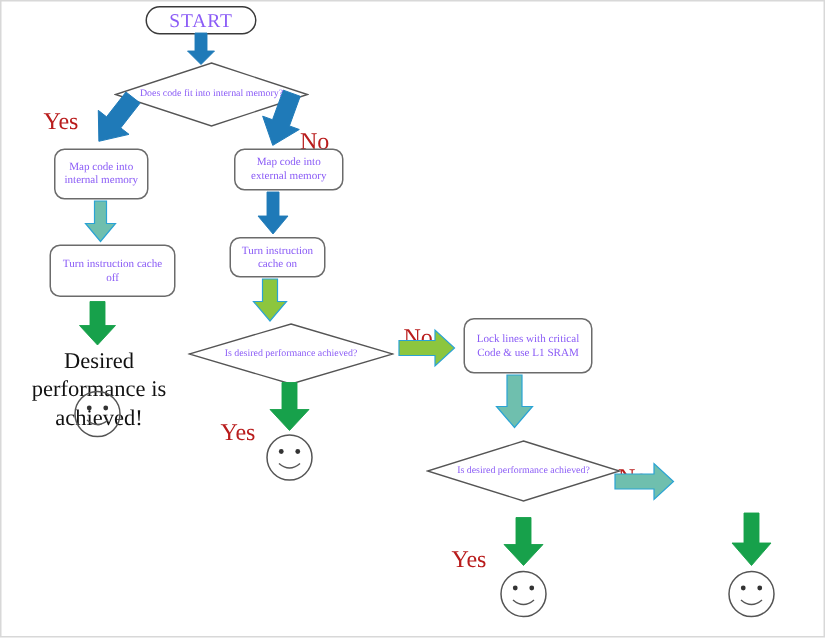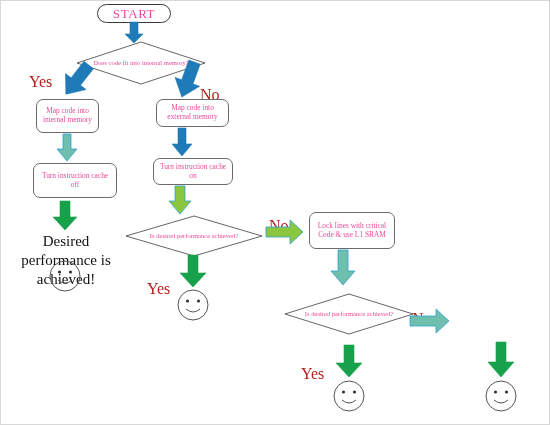--- a/index.html
+++ b/index.html
@@ -14,21 +14,21 @@
     position:absolute;left:0;top:0;width:550px;height:425px;
     border:1px solid #d8d8d8;
     box-sizing:border-box;
     background:#ffffff;
   }
   .node{
     position:absolute;
     box-sizing:border-box;
     display:flex;align-items:center;justify-content:center;
     text-align:center;
-    color:#ec4899;
+    color:#8b5cf6;
     line-height:1.18;
   }
   .rbox{
     border:1px solid #6b6b6b;
     border-radius:7px;
     background:#ffffff;
     font-size:7.4px;
   }
   .terminator{
     border:1.3px solid #3a3a3a;
@@ -126,21 +126,21 @@
   <div class="arrow" style="left:170px;top:127px;width:22px;height:29px;">
     <svg viewBox="0 0 22 29" width="22" height="29">
       <polygon points="7,0 15,0 15,16 21,16 11,28 1,16 7,16" fill="#1f7ab8" stroke="#1f7ab8" stroke-width="0.6"></polygon>
     </svg>
   </div>
 
   <div class="node rbox" style="left:32px;top:162px;width:84px;height:35px;padding:2px 3px;">
     <span>Turn instruction cache off</span>
   </div>
 
-  <div class="node rbox" style="left:152px;top:157px;width:80px;height:27px;padding:4px 3px;">
+  <div class="node rbox" style="left:152px;top:157px;width:64px;height:27px;padding:4px 3px;">
     <span>Turn instruction cache on</span>
   </div>
 
   <div class="arrow" style="left:51px;top:200px;width:26px;height:30px;">
     <svg viewBox="0 0 26 30" width="26" height="30">
       <polygon points="8,0 18,0 18,16 25,16 13,29 1,16 8,16" fill="#17a14b" stroke="#17a14b" stroke-width="0.6"></polygon>
     </svg>
   </div>
 
   <div class="arrow" style="left:167px;top:185px;width:24px;height:29px;">

